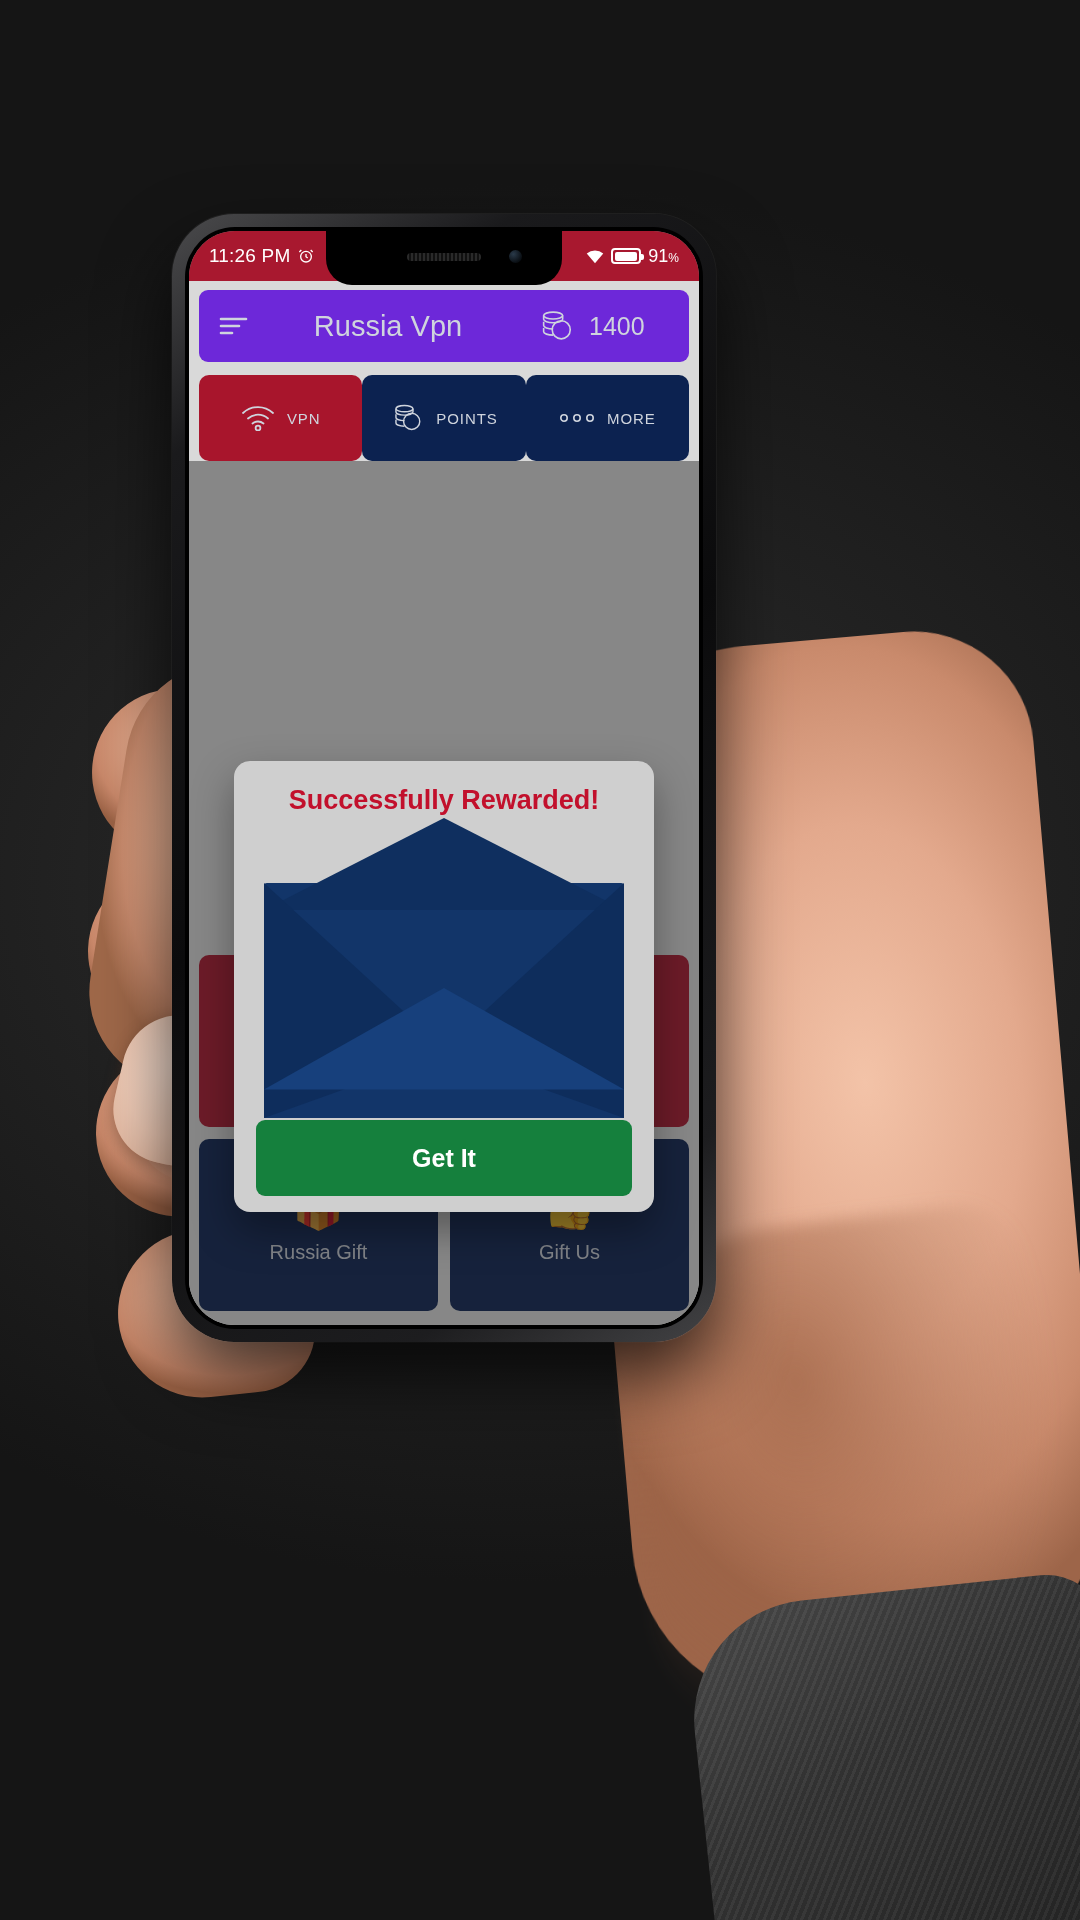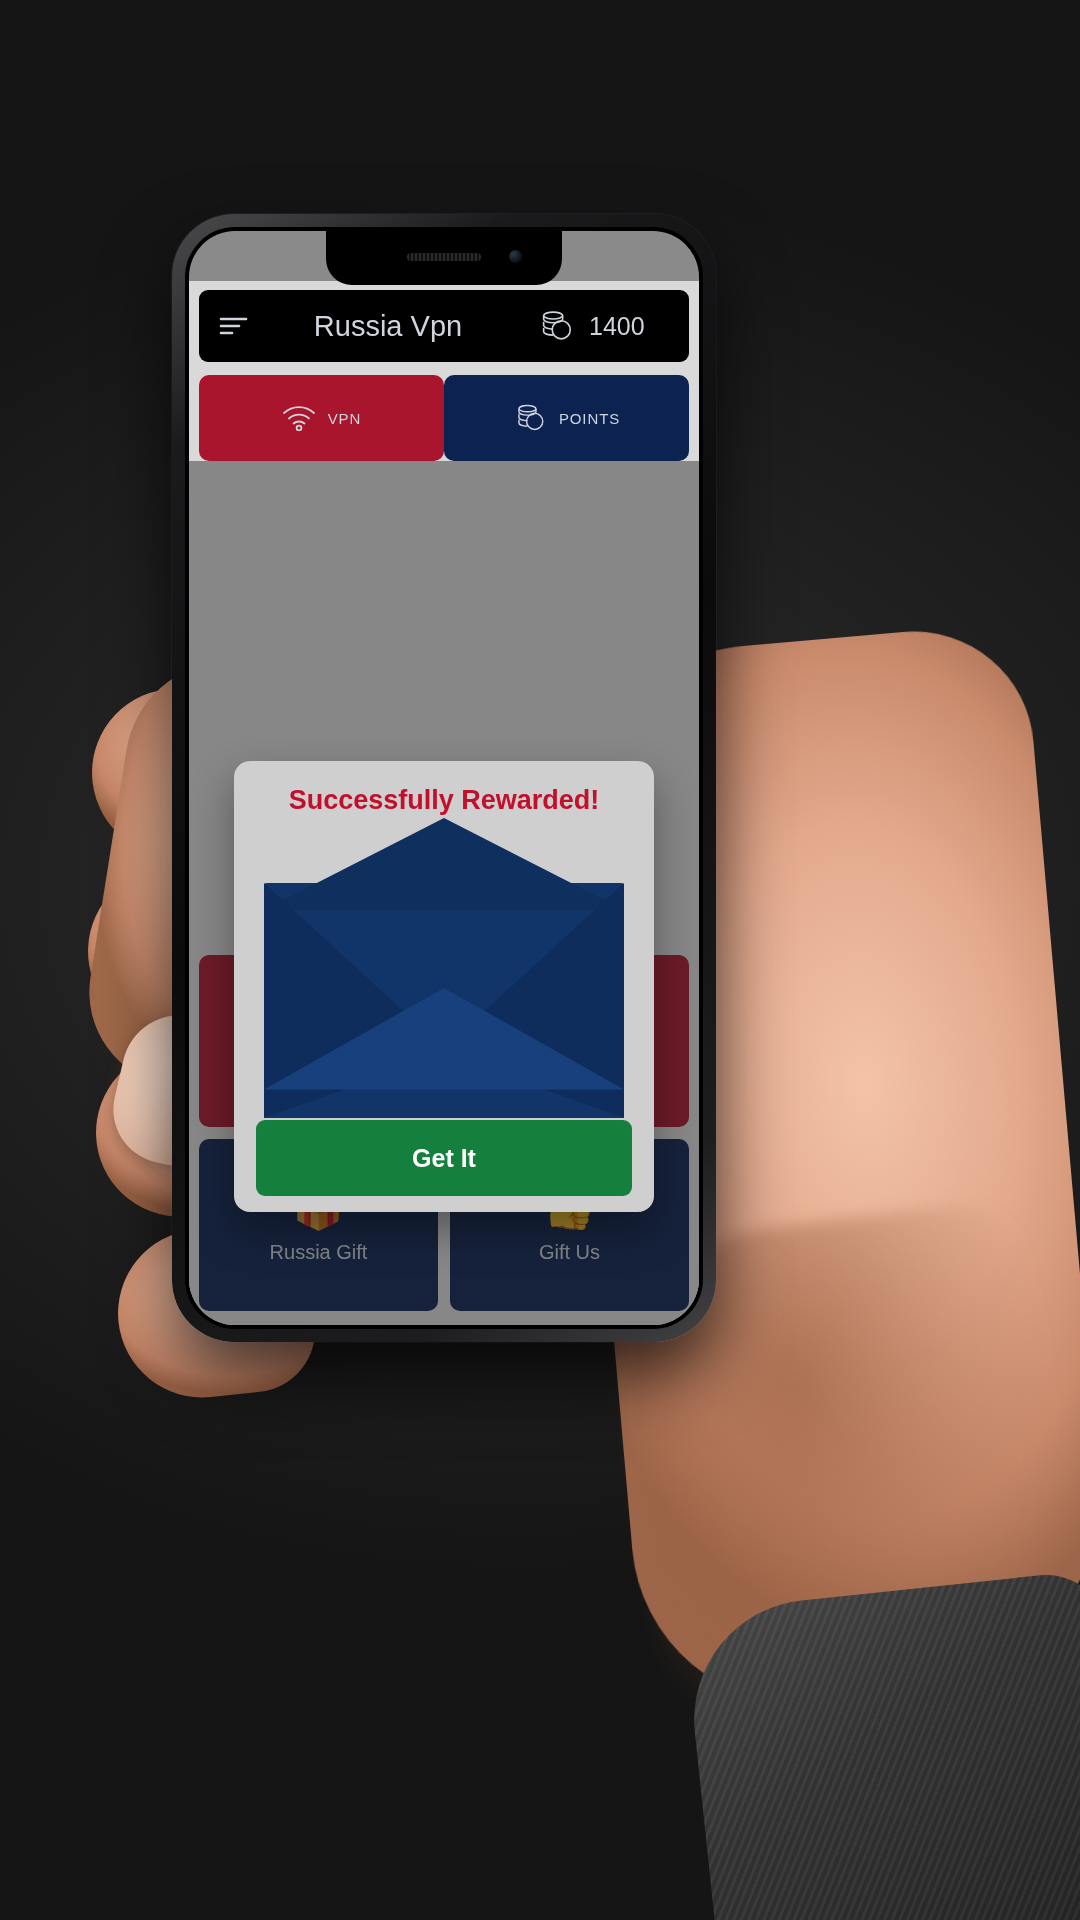--- a/index.html
+++ b/index.html
@@ -190,21 +190,21 @@
     left: 0; right: 0; top: 50px; bottom: 0;
     background: #d9d9d9;
     display: flex;
     flex-direction: column;
   }
 
   #appbar {
     margin: 9px 10px 0;
     height: 72px;
     border-radius: 9px;
-    background: #000000;
+    background: #6d28d9;
     display: flex;
     align-items: center;
     padding: 12px 20px;
     gap: 14px;
   }
   #appbar .title {
     flex: 1;
     text-align: center;
     color: #cfd4dd;
     font-size: 29px;
@@ -403,20 +403,43 @@
 
   <div id="phone">
     <div id="bezel">
       <div id="screen">
 
         <div id="notch">
           <div class="speaker"></div>
           <div class="cam"></div>
         </div>
 
+        <div id="statusbar">
+          <div class="sb-left">
+            <span class="clock">11:26 PM</span>
+            <span class="sb-ic">
+              <svg width="16" height="16" viewBox="0 0 24 24" fill="none" stroke="#fff" stroke-width="2">
+                <circle cx="12" cy="13" r="8"></circle>
+                  <path d="M12 9v4l2.5 2"></path>
+                  <path d="M5 3L2 6M19 3l3 3"></path>
+              </svg>
+            </span>
+          </div>
+          <div class="sb-right">
+            <span class="sb-ic">
+              <svg width="18" height="15" viewBox="0 0 24 20" fill="#fff">
+                <path d="M12 19l11-13A17 17 0 0 0 1 6z"></path>
+              </svg>
+            </span>
+            <span class="batt">
+                <span class="lvl"></span>
+              </span>
+            <span class="batt-pct"><span>91</span><small>%</small></span>
+          </div>
+        </div>
 
         <div id="app">
 
           <div id="appbar">
             <span class="ic">
               <svg width="30" height="22" viewBox="0 0 30 22" stroke="#cfd4dd" stroke-width="2.6" stroke-linecap="round">
                 <line x1="2" y1="4" x2="27" y2="4"></line>
                 <line x1="2" y1="11" x2="20" y2="11"></line>
                 <line x1="2" y1="18" x2="13" y2="18"></line>
               </svg>
@@ -451,20 +474,30 @@
                 <svg width="34" height="34" viewBox="0 0 40 40" fill="none" stroke="#cfd4dd" stroke-width="1.7">
                   <ellipse cx="17" cy="9" rx="10" ry="3.6"></ellipse>
                   <path d="M7 9v4c0 2 4.5 3.6 10 3.6S27 15 27 13V9"></path>
                   <path d="M7 15.5v4c0 2 4.5 3.6 10 3.6"></path>
                   <path d="M7 22v4c0 2 4.5 3.6 10 3.6"></path>
                   <circle cx="25.5" cy="24" r="9.5"></circle>
                 </svg>
               </span>
               <span>POINTS</span>
             </div>
+            <div class="tab idle">
+              <span class="ic">
+                <svg width="36" height="12" viewBox="0 0 36 12" fill="none" stroke="#cfd4dd" stroke-width="1.6">
+                  <circle cx="5" cy="6" r="3.2"></circle>
+                  <circle cx="18" cy="6" r="3.2"></circle>
+                  <circle cx="31" cy="6" r="3.2"></circle>
+                </svg>
+              </span>
+              <span>MORE</span>
+            </div>
           </div>
 
           <div id="content">
 
             <div id="tiles">
               <div class="tile red">
                 <span class="ic">
                   <svg width="56" height="52" viewBox="0 0 56 52" fill="none" stroke="#cdd2da" stroke-width="1.9" stroke-linecap="round">
                     <circle cx="28" cy="7" r="4.4"></circle>
                     <path d="M21.5 21v-4.5a6.5 6.5 0 0 1 13 0V21z"></path>

